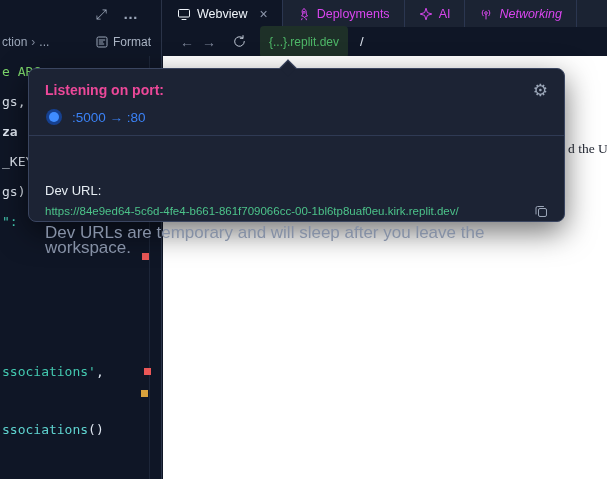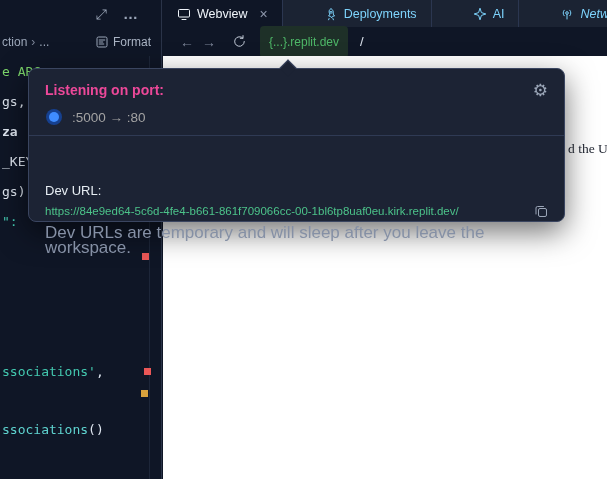--- a/index.html
+++ b/index.html
@@ -43,24 +43,24 @@
   .cl1{top:8px;} .cl2{top:38px;} .cl3{top:68px;font-weight:bold;} .cl4{top:98px;}
   .cl5{top:128px;} .cl6{top:158px;} .cl7{top:308px;} .cl8{top:366px;}
   .scroll-line { position:absolute; left:149px; top:0; bottom:0; width:1px; background:#1d2639; }
   .mark { position:absolute; width:7px; height:7px; }
   .mark-red1   { left:142px; top:197px; background:#eb5757; }
   .mark-red2   { left:144px; top:312px; background:#eb5757; }
   .mark-orange { left:141px; top:334px; background:#d9a23d; }
 
   
   .right-pane { position:absolute; left:163px; right:0; top:0; bottom:0; }
-  .tabbar { height:27px; background:#1b2333; display:flex; align-items:stretch;gap:27px; }
+  .tabbar { height:27px; background:#1b2333; display:flex; align-items:stretch; }
   .tab {
     display:flex; align-items:center; gap:6px; padding:0 14px;
-    border-right:1px solid #2b3650; color:#7dd3fc; font-size:12.5px;
+    border-right:1px solid #2b3650; color:#d946ef; font-size:12.5px;
   }
   .tab.active { background:#0f1626; color:#f0f5fa; }
   .tab .tab-icon { display:flex; align-items:center; color:inherit; }
   .tab-close { margin-left:6px; color:#8d97ab; font-size:14px; line-height:1; }
   .tab-label.italic { font-style:italic; }
 
   .navbar {
     position:absolute; left:0; right:0; top:27px; height:29px;
     background:#0f1626; display:flex; align-items:center; padding-left:13px;
   }
@@ -95,21 +95,21 @@
   .popup-title { font-size:14px; font-weight:bold; color:#ec4899; }
   .gear { color:#9ba6b8; font-size:17px; line-height:1; }
   .port-row { margin-top:10px; display:flex; align-items:center; gap:10px; }
   .port-dot {
     width:10px; height:10px; border-radius:50%；
   }
   .port-dot {
     width:10px; height:10px; border-radius:50%;
     background:#3f8cff; box-shadow:0 0 0 3px #16408f; margin:3px 3px 3px 4px;
   }
-  .port-text { font-size:13.5px; color:#a3a3a3; }
+  .port-text { font-size:13.5px; color:#3b82f6; }
   .popup-divider { height:1px; background:#2f3a54; }
   .popup-bottom { padding:9px 16px 10px; }
   .dev-url-label { font-size:13px; color:#e6edf3; margin-bottom:6px;margin-top:38px; }
   .url-row { display:flex; align-items:center; gap:8px; margin-bottom:7px; }
   .dev-url {
     flex:1; color:#4cc38a; font-size:11.5px; white-space:nowrap; overflow:hidden;
   }
   .copy-icon { display:flex; align-items:center; color:#9ba6b8; }
   .popup-note { color:#8590a5; font-size:17px; line-height:15px; }
 

